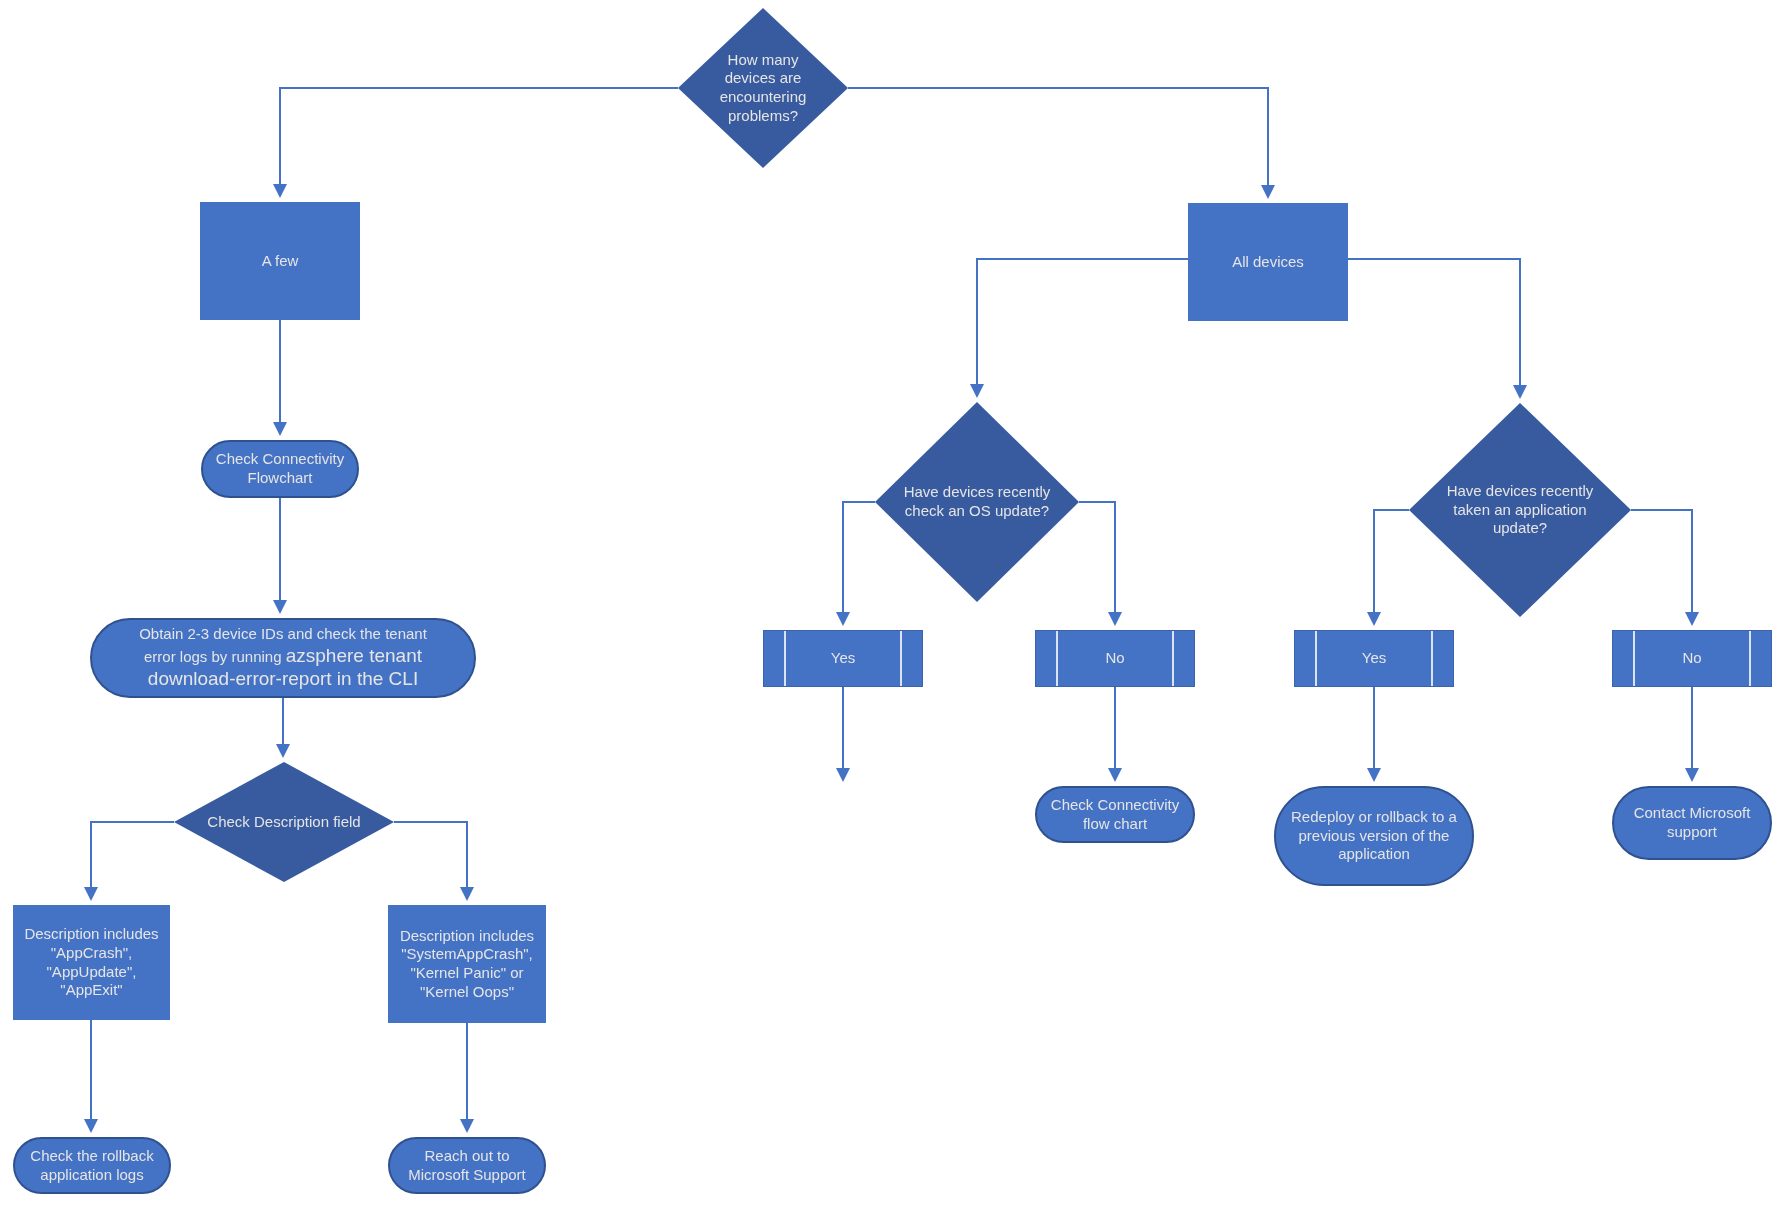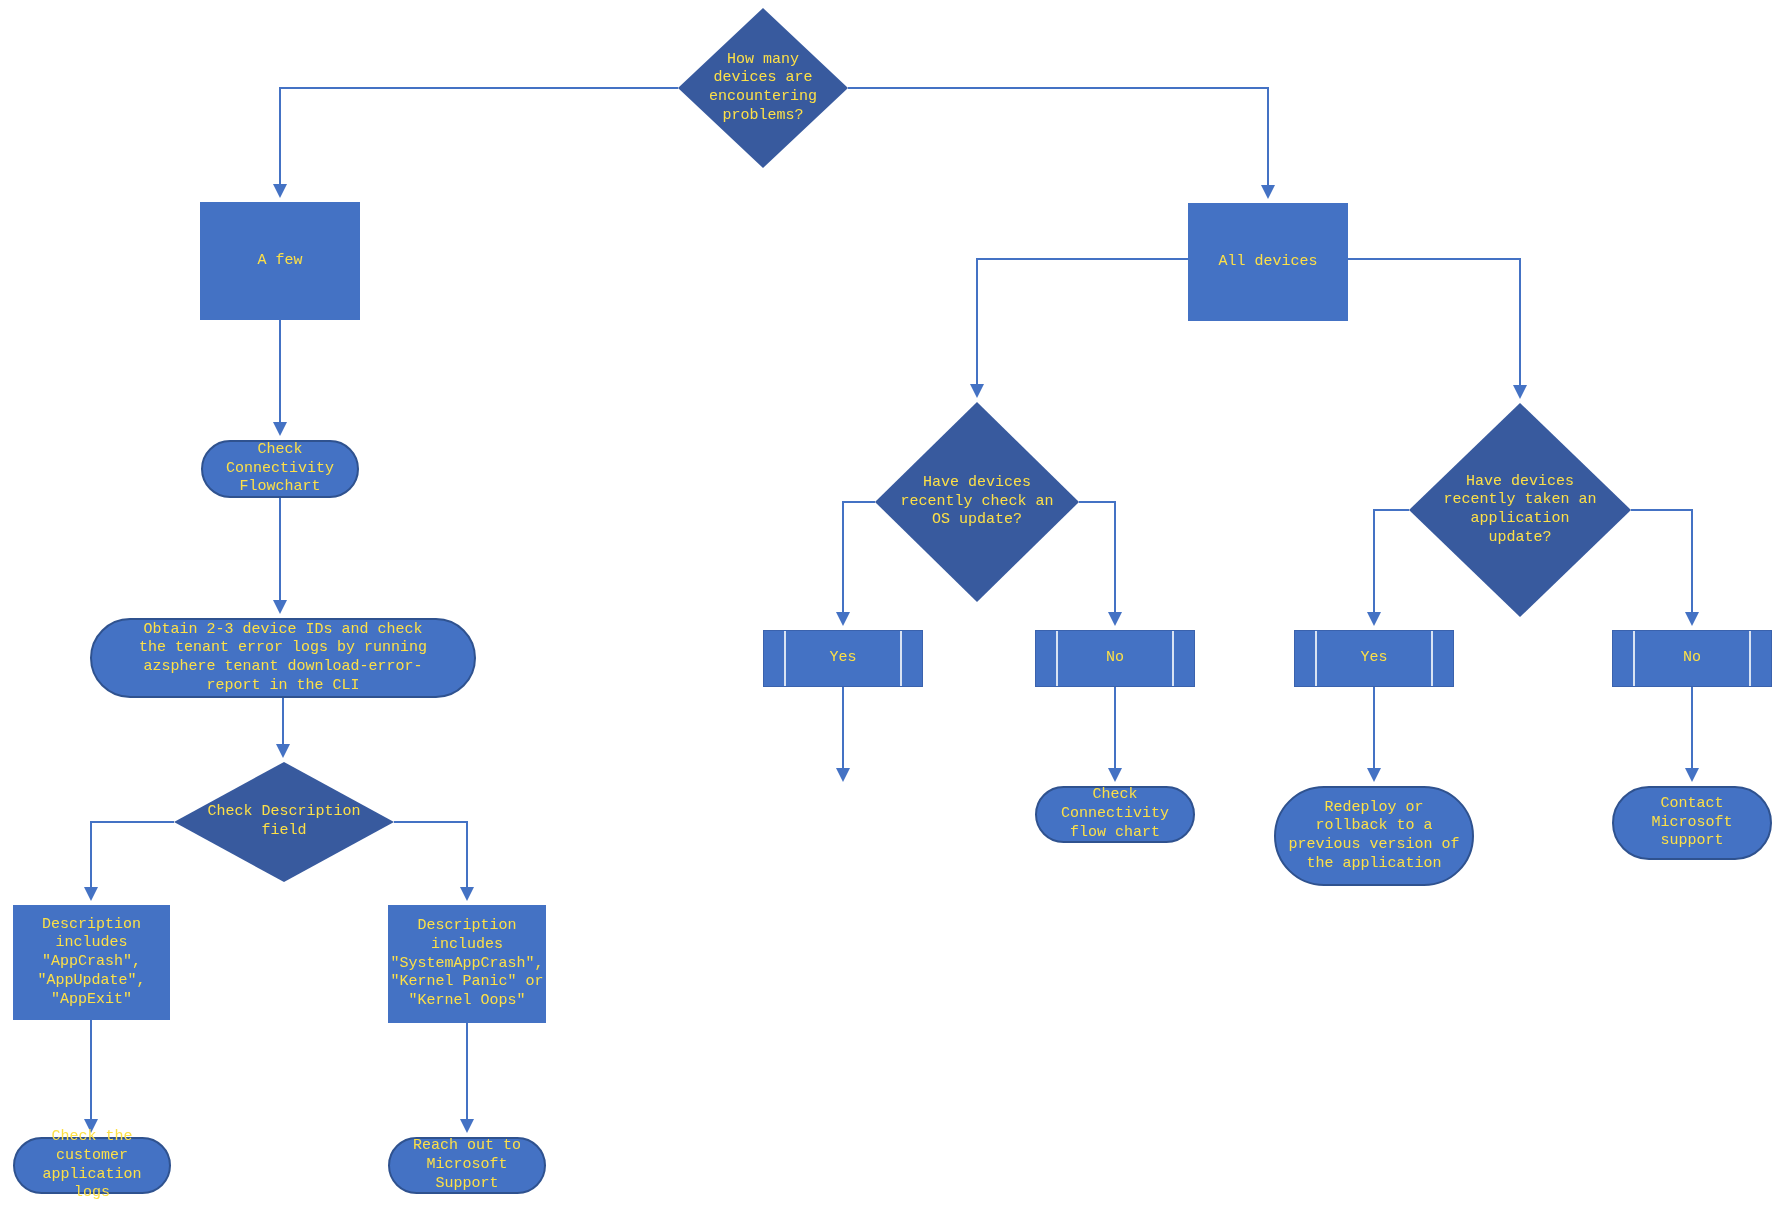--- a/index.html
+++ b/index.html
@@ -1,34 +1,34 @@
 <!DOCTYPE html>
 <html><head>
 <meta charset="utf-8">
 <style>
   html,body { margin:0; padding:0; background:#ffffff; }
   .canvas {
     position:relative; width:1774px; height:1208px; background:#ffffff;
-    font-family:Liberation Mono, monospace; color:#fde047; overflow:hidden;
+    font-family:Liberation Sans, sans-serif; color:#e5e5e5; overflow:hidden;
   }
   .layer { position:absolute; left:0; top:0; pointer-events:none; }
   .node { position:absolute; display:flex; align-items:center; justify-content:center;
           text-align:center; box-sizing:border-box; line-height:1.25; font-size:15px; }
   .rect   { background:#4472C4; }
   .pill   { background:#4472C4; border:2.5px solid #2F528F; border-radius:999px; }
   .diamond{ background:#385A9E; clip-path:polygon(50% 0, 100% 50%, 50% 100%, 0 50%); }
   .predef { background:#4472C4; border:1px solid #3a62ad; }
   .predef::before, .predef::after {
     content:""; position:absolute; top:0; bottom:0; width:2px;
     background:rgba(255,255,255,0.8);
   }
   .predef::before { left:20px; }
   .predef::after  { right:20px; }
   .lbl { display:block; }
-  .cmd { font-size:15px; }
+  .cmd { font-size:19px; }
   .obtain-text { padding:0 34px; }
 </style>
 </head>
 <body>
 
 <div class="canvas">
 
   <svg class="layer" width="1774" height="1208" viewBox="0 0 1774 1208">
     <defs>
       <marker id="arrow" markerUnits="userSpaceOnUse" markerWidth="18" markerHeight="18" refX="12" refY="7" orient="auto">
@@ -84,21 +84,21 @@
 
   <div class="node rect" style="left:13px; top:905px; width:157px; height:115px;">
     <span class="lbl" style="padding:0 6px;">Description includes "AppCrash", "AppUpdate", "AppExit"</span>
   </div>
 
   <div class="node rect" style="left:388px; top:905px; width:158px; height:118px;">
     <span class="lbl" style="padding:0 6px;">Description includes "SystemAppCrash", "Kernel Panic" or "Kernel Oops"</span>
   </div>
 
   <div class="node pill" style="left:13px; top:1137px; width:158px; height:57px;">
-    <span class="lbl" style="width:140px;">Check the customer application logs</span>
+    <span class="lbl" style="width:140px;">Check the rollback application logs</span>
   </div>
 
   <div class="node pill" style="left:388px; top:1137px; width:158px; height:57px;">
     <span class="lbl" style="width:134px;">Reach out to Microsoft Support</span>
   </div>
 
   <div class="node diamond" style="left:875px; top:402px; width:204px; height:200px;">
     <span class="lbl" style="width:176px;">Have devices recently check an OS update?</span>
   </div>
 

